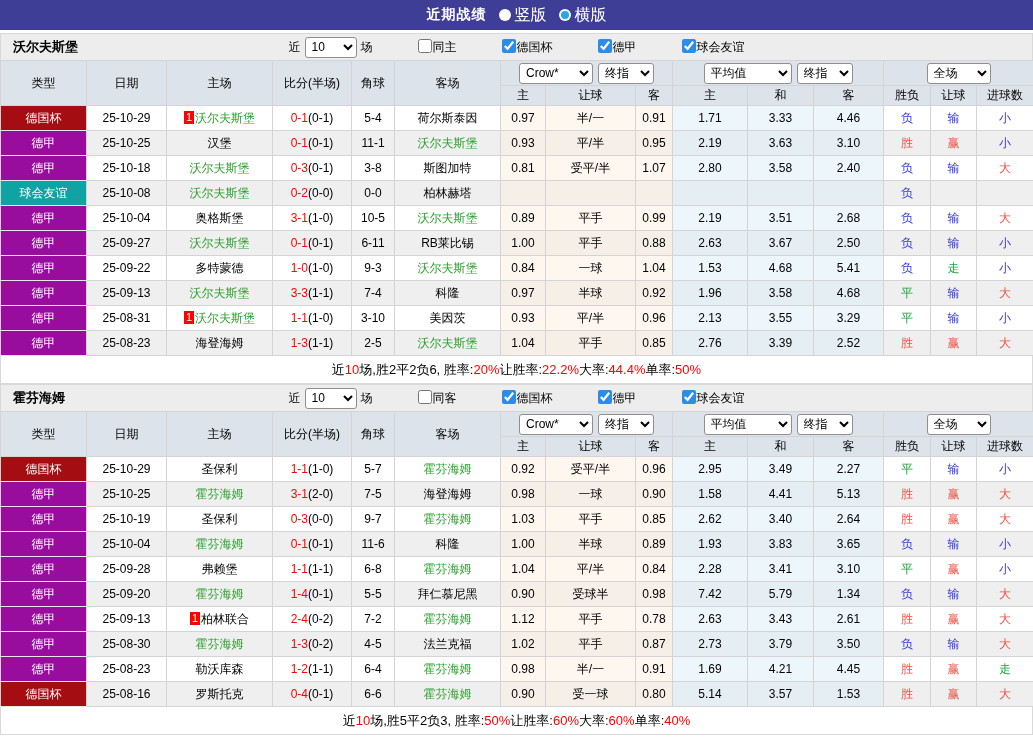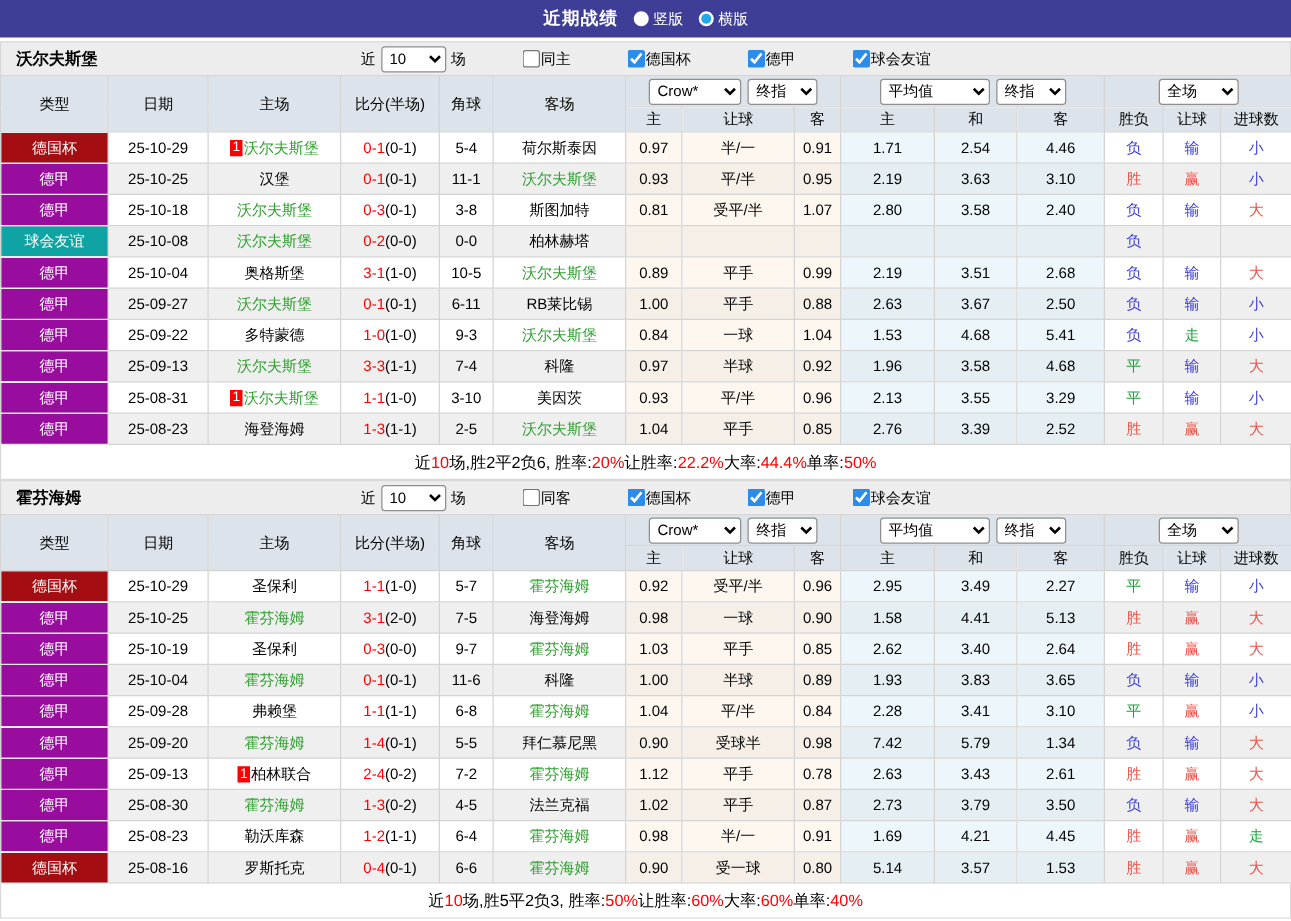--- a/index.html
+++ b/index.html
@@ -10,32 +10,32 @@
     font-size:12px;
     color:#000;
   }
   
   .topbar {
     height:30px; background:var(--topbar-bg);
     display:flex; align-items:center; justify-content:center;
     gap:12px; color:#fff; margin-bottom:3px;
   }
   .topbar .title { font-weight:bold; font-size:14px; letter-spacing:1px; }
-  .radio-opt { display:flex; align-items:center; gap:4px; font-size:12px; cursor:pointer; }
+  .radio-opt { display:flex; align-items:center; gap:4px; font-size:16px; cursor:pointer; }
   .radio { width:12px; height:12px; border-radius:50%; background:#fff; display:inline-block; position:relative; }
   .radio.sel::after { content:''; position:absolute; left:2px; top:2px; right:2px; bottom:2px; border-radius:50%; background:var(--radio-dot); }
   
   .team-bar {
     height:27px; background:var(--teambar-bg); position:relative;
     display:flex; align-items:center; border:1px solid #d9d9d9; border-bottom:0;
   }
   .team-name { font-weight:bold; font-size:13px; padding-left:12px; }
   .filters { position:absolute; left:50%; transform:translateX(-50%); display:flex; align-items:center; white-space:nowrap; }
   .filters select { margin:0 4px; }
-  .filters label { display:flex; align-items:center;padding-left:38px; }
+  .filters label { display:flex; align-items:flex-start;padding-left:38px; }
   input[type=checkbox] { width:14px; height:14px; margin:0 1px 0 7px; }
   select {
     font-size:12px; height:21px; border:1px solid #8f8f8f; background:#fff;
     border-radius:3px; font-family:inherit; padding:0 2px;
   }
   
   table { border-collapse:collapse; table-layout:fixed; width:1033px; font-size:12px; }
   th,td { border:1px solid var(--grid); text-align:center; padding:0 1px; overflow:hidden; white-space:nowrap; }
   thead th { background:var(--header-bg); font-weight:normal; }
   tr.h1 th { height:25px; }
@@ -167,21 +167,21 @@
           <td class="c-type" style="background:#A40D12">德国杯</td>
           <td>25-10-29</td>
           <td><span class="badge">1</span><span class="hl">沃尔夫斯堡</span></td>
           <td><span class="ft">0-1</span><span class="ht">(0-1)</span></td>
           <td>5-4</td>
           <td><span>荷尔斯泰因</span></td>
           <td class="c-crow">0.97</td>
           <td class="c-crow">半/一</td>
           <td class="c-crow">0.91</td>
           <td class="c-avg">1.71</td>
-          <td class="c-avg">2.54</td>
+          <td class="c-avg">3.33</td>
           <td class="c-avg">4.46</td>
           <td class="c-res" style="color:#3639D9">负</td>
           <td class="c-res" style="color:#3639D9">输</td>
           <td class="c-res" style="color:#3639D9">小</td>
         </tr>
         <tr>
           <td class="c-type" style="background:#990D9E">德甲</td>
           <td>25-10-25</td>
           <td><span>汉堡</span></td>
           <td><span class="ft">0-1</span><span class="ht">(0-1)</span></td>

